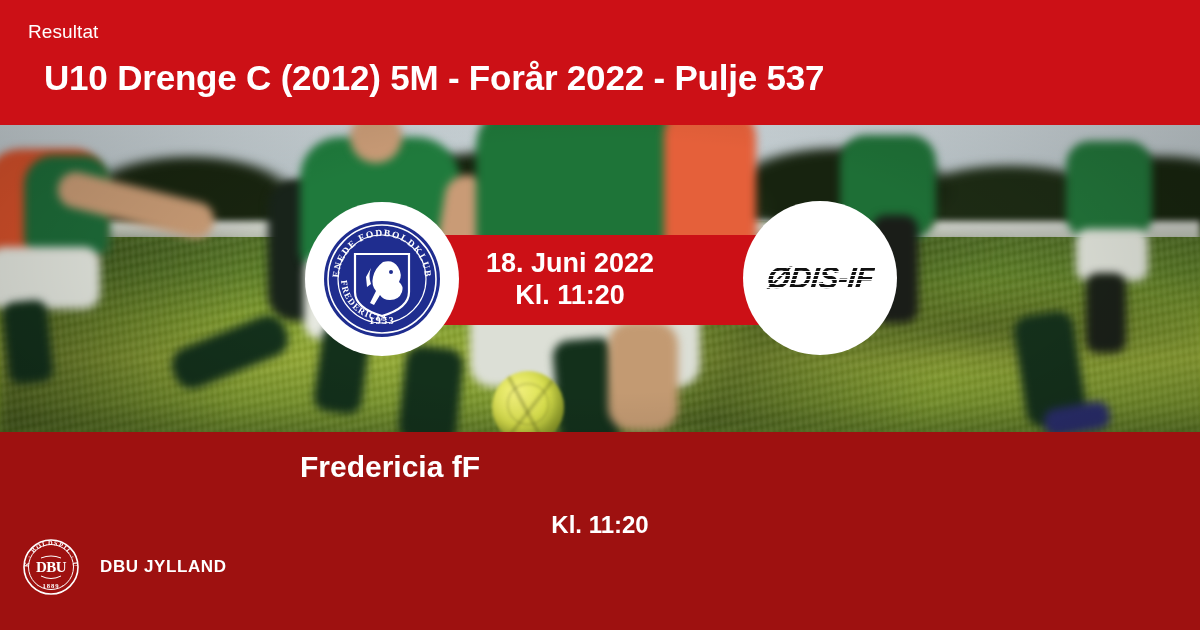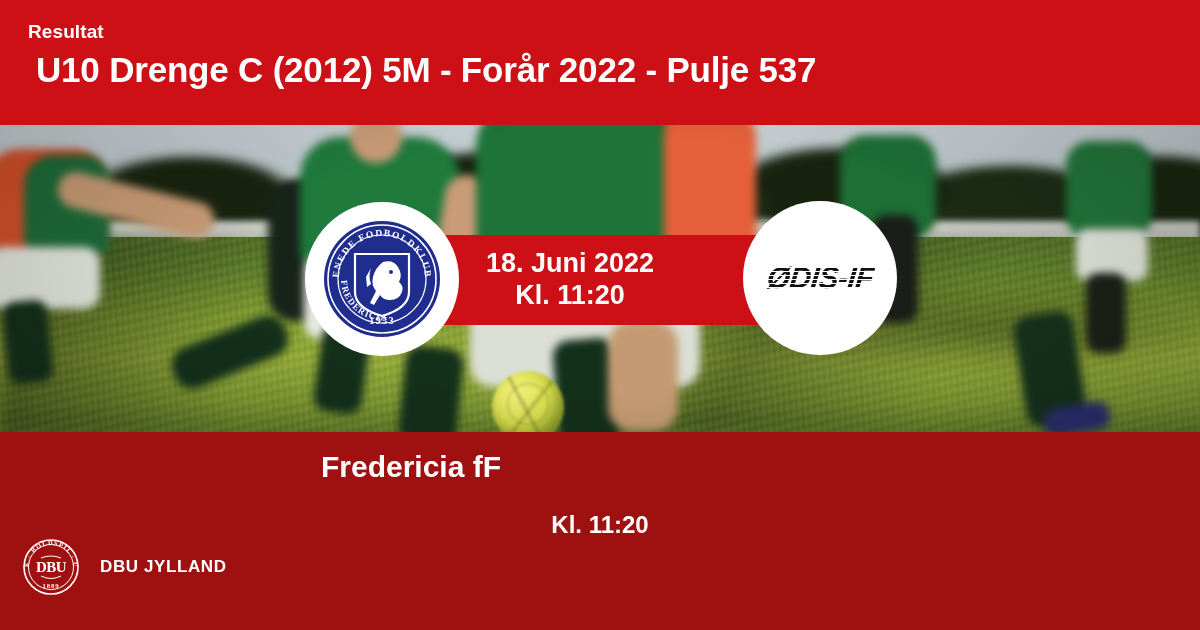--- a/index.html
+++ b/index.html
@@ -26,33 +26,33 @@
     top: 0;
     width: 1200px;
     height: 125px;
     background: #cc1016;
     box-sizing: border-box;
     padding: 22px 0 0 28px;
   }
   .header-kicker {
     color: #ffffff;
     font-size: 19px;
-    font-weight: bold;
+    font-weight: normal;
     letter-spacing: 0.1px;
     line-height: 1.1;
     margin: 0 16px 8px 0;
     white-space: nowrap;
   }
   .header-title {
     color: #ffffff;
     font-size: 35px;
     font-weight: bold;
     letter-spacing: -0.2px;
     line-height: 1.08;
-    margin: 8px;
+    margin: 16px;
     white-space: nowrap;
   }
 
   
   .photo {
     position: absolute;
     left: 0;
     top: 125px;
     width: 1200px;
     height: 307px;
@@ -253,21 +253,20 @@
     width: 1200px;
     height: 198px;
     background: #9e1110;
   }
   .team-names {
     position: absolute;
     left: 0;
     top: 18px;
     width: 972px;
     display: flex;
-    padding-left: 21px;
   }
   .team-name {
     color: #ffffff;
     font-size: 30px;
     font-weight: bold;
     text-align: center;
     white-space: nowrap;
   }
   .team-name-home { width: 600px; padding-left: 180px; box-sizing: border-box; }
   .team-name-away { width: 600px; padding-right: 220px; box-sizing: border-box; }

